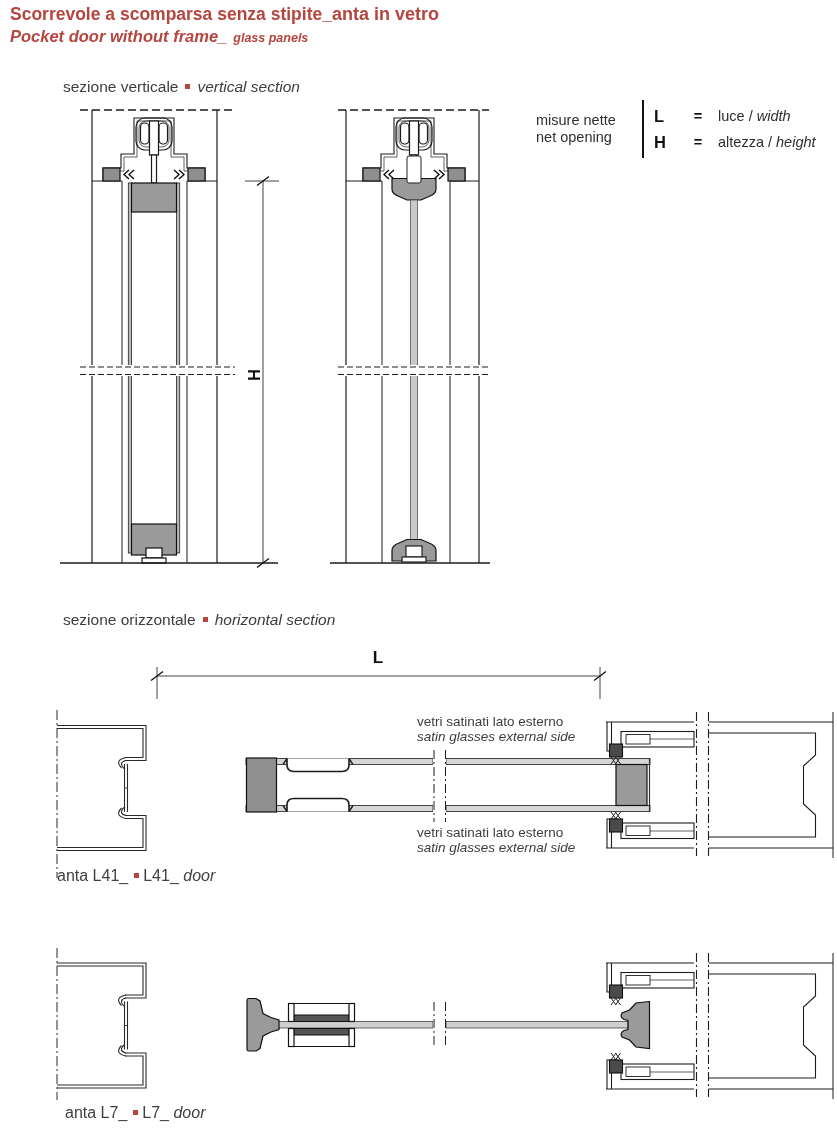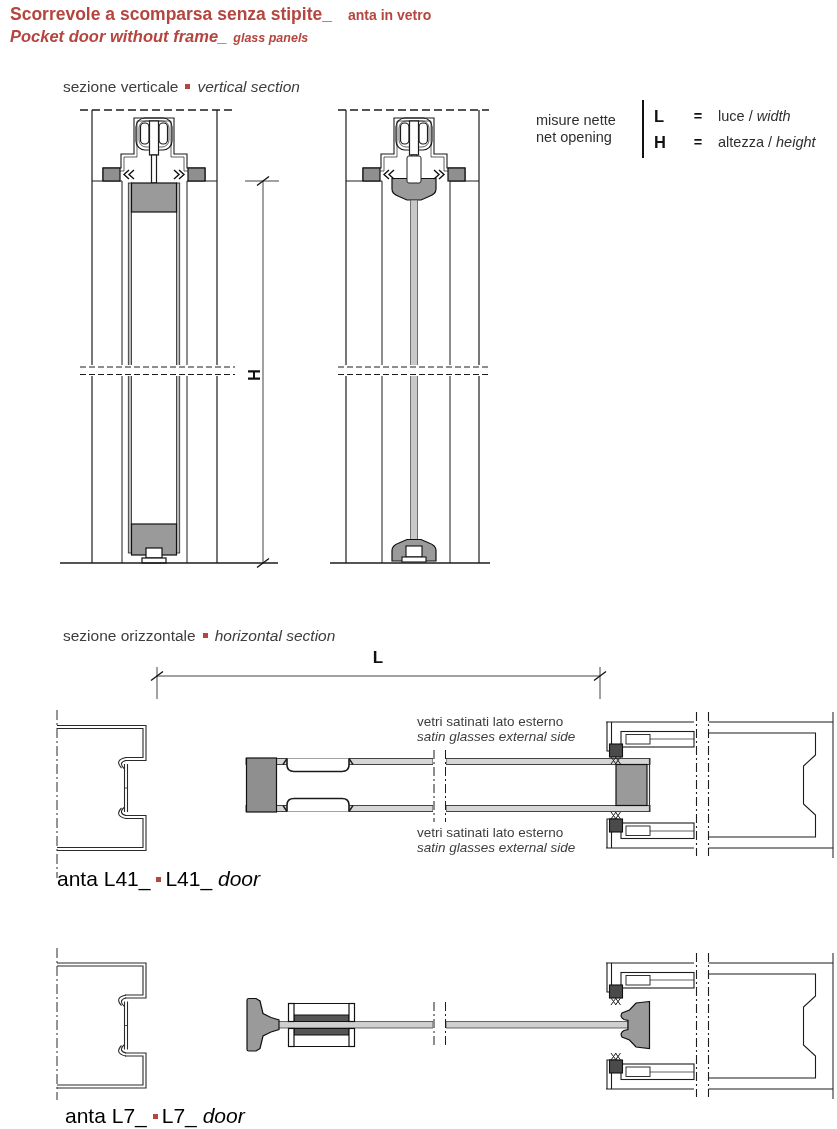--- a/index.html
+++ b/index.html
@@ -2,21 +2,21 @@
 <html style="--accent: #b5453f; --ink: #1c1c1c; --text-gray: #3d3d3d;"><head>
 <meta charset="utf-8">
 <style>
   html,body{margin:0;padding:0;background:#fff}
   .page{position:relative;width:837px;height:1129px;background:#fff;overflow:hidden;
         font-family:"Liberation Sans",sans-serif;color:#3d3d3d}
   .abs{position:absolute}
   svg.drawings{position:absolute;left:0;top:0}
 
   .title1{left:10px;top:4px;font-size:17.5px;font-weight:bold;color:var(--accent,#b5453f);white-space:nowrap}
-  .title1 .note{font-size:14px;margin-left:16px}
+  .title1 .note{font-size:18px;margin-left:0}
   .title2{left:10px;top:27px;font-size:16.5px;font-weight:bold;font-style:italic;color:var(--accent,#b5453f);white-space:nowrap}
   .title2 .note{font-size:12.5px;margin-left:6px}
 
   .seclabel{font-size:15.5px;color:#3d3d3d;white-space:nowrap}
   .seclabel i{font-style:italic}
   .bullet{display:inline-block;width:5px;height:5px;background:var(--accent,#b5453f);
           margin:0 7px 2px 7px;vertical-align:middle}
 
   .legend{left:536px;top:100px;display:flex;align-items:center;font-size:14.5px;color:#2e2e2e}
   .legend-left{width:94px;line-height:17px}
@@ -29,21 +29,21 @@
   .legend-row .term i{}
 
   .dim{font-weight:bold;color:#111}
   .dim-h{left:244px;top:364px;width:22px;height:22px;line-height:22px;text-align:center;
          font-size:16px;transform:rotate(-90deg)}
   .dim-l{left:360px;top:648px;width:36px;text-align:center;font-size:17px}
 
   .glassnote{width:180px;text-align:left;font-size:13.5px;line-height:15px;color:#3d3d3d}
   .glassnote .it{font-style:italic}
 
-  .doorlabel{font-size:21px;color:#000000;white-space:nowrap}
+  .doorlabel{font-size:16px;color:#404040;white-space:nowrap}
   .doorlabel i{font-style:italic}
   .doorlabel .bullet{margin:0 4px 2px 6px}
 </style>
 </head>
 <body>
 
 <div class="page">
 
   <svg class="drawings" width="837" height="1129" viewBox="0 0 837 1129">
     <defs>
@@ -270,21 +270,21 @@
       <div class="legend-row">
         <span class="sym">H</span>
         <span class="eq">=</span>
         <span class="term"><span>altezza /</span> <i>height</i></span>
       </div>
     </div>
   </div>
 
   <div class="abs dim dim-h">H</div>
 
-  <div class="abs seclabel" style="left:63px;top:627px">
+  <div class="abs seclabel" style="left:63px;top:611px">
     <span>sezione orizzontale</span><span class="bullet"></span><i>horizontal section</i>
   </div>
 
   <div class="abs dim dim-l">L</div>
 
   <div class="abs glassnote" style="left:417px;top:714px">
     <div>vetri satinati lato esterno</div>
     <div class="it">satin glasses external side</div>
   </div>
   <div class="abs glassnote" style="left:417px;top:825px">

